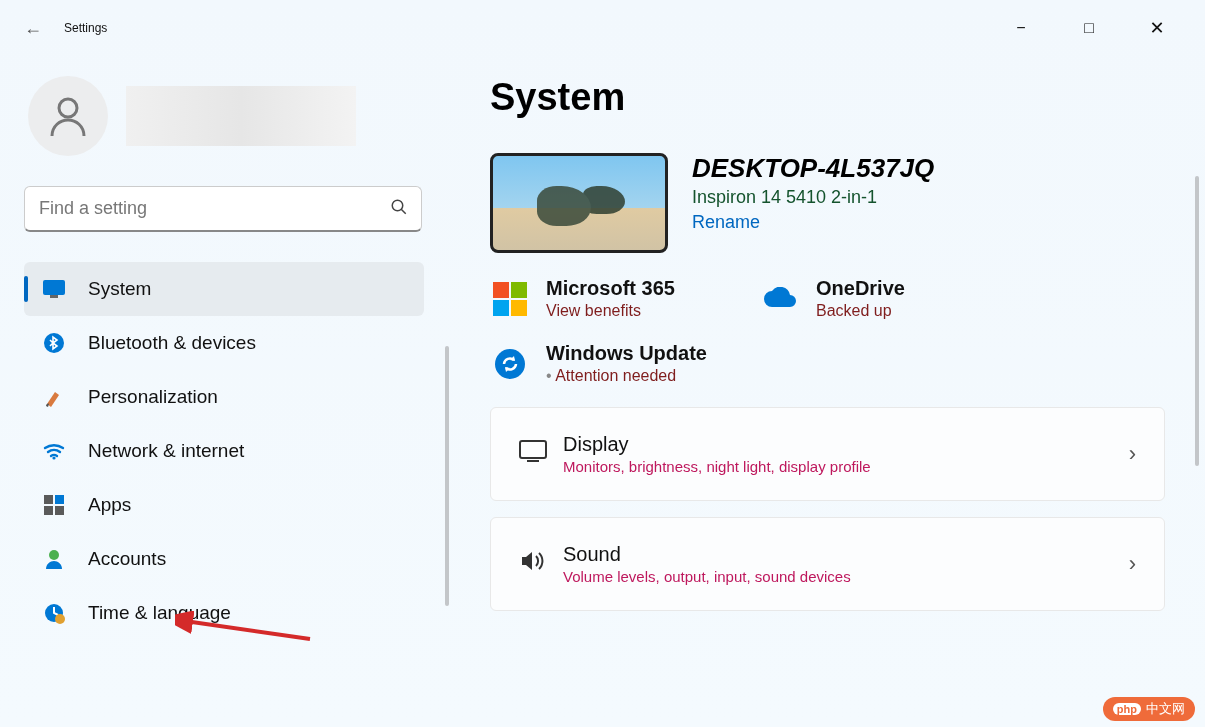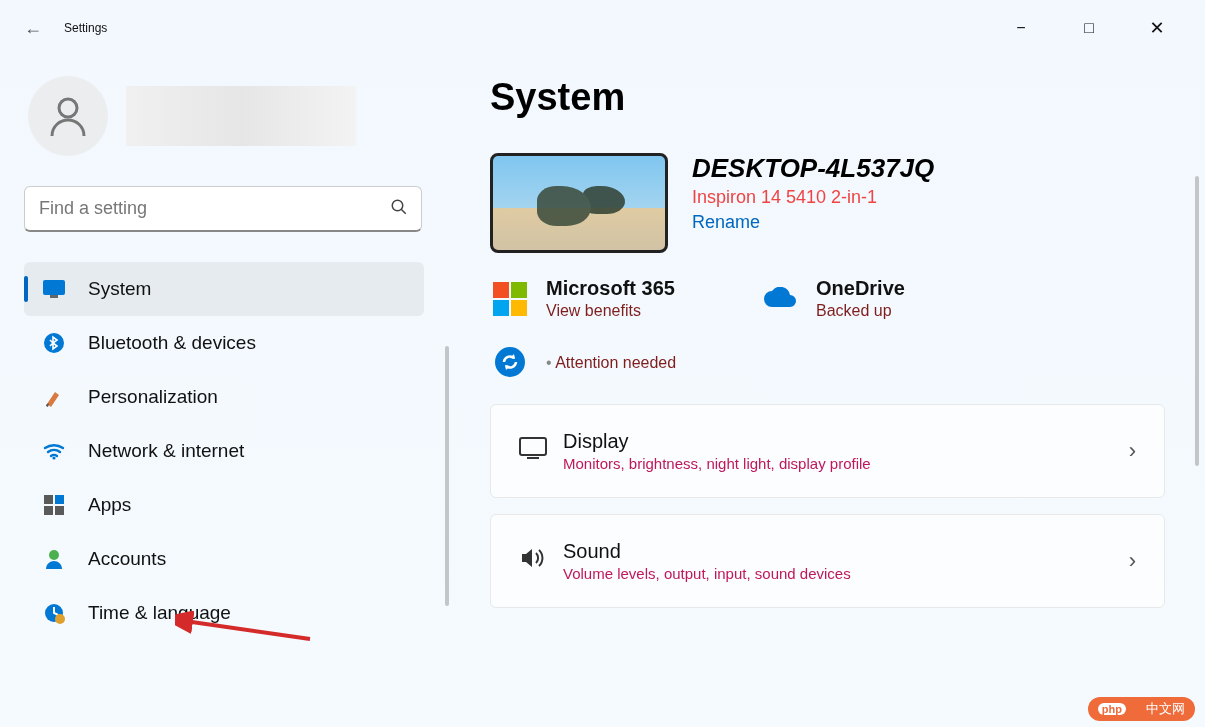--- a/index.html
+++ b/index.html
@@ -36,21 +36,21 @@
 
   .arrow-annot { position:absolute; left:175px; top:555px; pointer-events:none; }
 
   
   .main { flex:1; padding: 20px 40px 0 30px; overflow:hidden; position:relative; }
   .page-title { font-size: 38px; font-weight: 600; margin-bottom: 34px; }
   .device-row { display:flex; gap: 24px; align-items:flex-start; margin-bottom: 24px; }
   .device-thumb { width: 178px; height: 100px; border: 3px solid #222; border-radius: 8px; background: linear-gradient(180deg,#7fc6f0 0%,#a3d4ef 55%, #e0cba2 55%, #d1c3a5 100%); position:relative; overflow:hidden; }
   .device-thumb::after{content:""; position:absolute; left:44px; bottom:24px; width:54px; height:40px; background:#3a4a3a; border-radius:40% 60% 50% 40%; box-shadow: 40px -6px 0 -6px #2f3f30; opacity:.85;}
   .device-info h2 { font-size: 26px; font-weight:600;font-style:italic; }
-  .device-info .model { font-size: 18px; color:#ef4444; margin-top:3px; }
+  .device-info .model { font-size: 18px; color:#14532d; margin-top:3px; }
   .device-info .rename { font-size:18px; color:#0067c0; margin-top:4px; cursor:pointer; display:inline-block; }
 
   .quick-row { display:flex; gap: 40px; flex-wrap:wrap; margin-bottom: 22px; }
   .quick { display:flex; gap:16px; align-items:center; min-width:230px; cursor:pointer; }
   .quick .qicon { width:40px; height:40px; display:flex; align-items:center; justify-content:center; font-size:26px; }
   .quick .qtext .qt { font-size:20px; font-weight:600; color:#111; }
   .quick .qtext .qs { font-size:16px; color:#7f1d1d; margin-top:2px; }
   .quick .qtext .qs.dot::before { content:"• "; color:#888; }
 
   .ms365 { display:grid; grid-template-columns: repeat(2,16px); grid-template-rows: repeat(2,16px); gap:2px; }
@@ -62,21 +62,21 @@
   .cards { display:flex; flex-direction:column; gap:16px; }
   .card { background:#fcfdfe; border:1px solid #e8e8e8; border-radius:6px; height:94px; display:flex; align-items:center; padding: 0 28px; cursor:pointer; }
   .card .cicon { width:44px; font-size:24px; color:#333; }
   .card .ctext { flex:1; }
   .card .ctext .ct { font-size:20px; color:#111; }
   .card .ctext .cs { font-size:15px; color:#be185d; margin-top:2px; }
   .card .chev { font-size:22px; color:#555; }
 
   .main-scroll { position:absolute; right:6px; top:120px; width:4px; height:290px; background:#c3c6c9; border-radius:3px; }
 
-  .watermark { position:absolute; right:10px; bottom:6px; background:#ef6b3a; color:#fff; font-size:13px; padding:3px 10px; border-radius:12px; display:flex; align-items:center; gap:20px; }
+  .watermark { position:absolute; right:10px; bottom:6px; background:#ef6b3a; color:#fff; font-size:13px; padding:3px 10px; border-radius:12px; display:flex; align-items:center; gap:5px; }
   .watermark b { background:#fff; color:#ef6b3a; border-radius:8px; padding:0 4px; font-size:11px; }
 </style>
 </head>
 <body>
 
 <div class="titlebar">
   <div class="back-arrow">←</div>
   <div class="app-title">Settings</div>
   <div class="win-controls">
     <div class="ctrl">−</div>
@@ -230,20 +230,21 @@
     <div class="quick-row">
       <div class="quick">
         <div class="qicon">
             <svg width="32" height="32" viewBox="0 0 32 32">
               <circle cx="16" cy="16" r="15" fill="#0078d4"></circle>
               <path d="M10 16a6 6 0 0110-4M22 16a6 6 0 01-10 4" stroke="#fff" stroke-width="2.5" fill="none"></path>
               <path d="M20 8l1 5-5-1zM12 24l-1-5 5 1z" fill="#fff"></path>
             </svg>
           </div>
         <div class="qtext">
+          <div class="qt">Windows Update</div>
           <div class="qs dot">Attention needed</div>
         </div>
       </div>
     </div>
 
     <div class="cards">
       <div class="card">
         <div class="cicon"><svg width="28" height="22" viewBox="0 0 28 22" fill="none" stroke="#333" stroke-width="2">
               <rect x="1" y="1" width="26" height="17" rx="2"></rect>
               <line x1="8" y1="21" x2="20" y2="21"></line>

